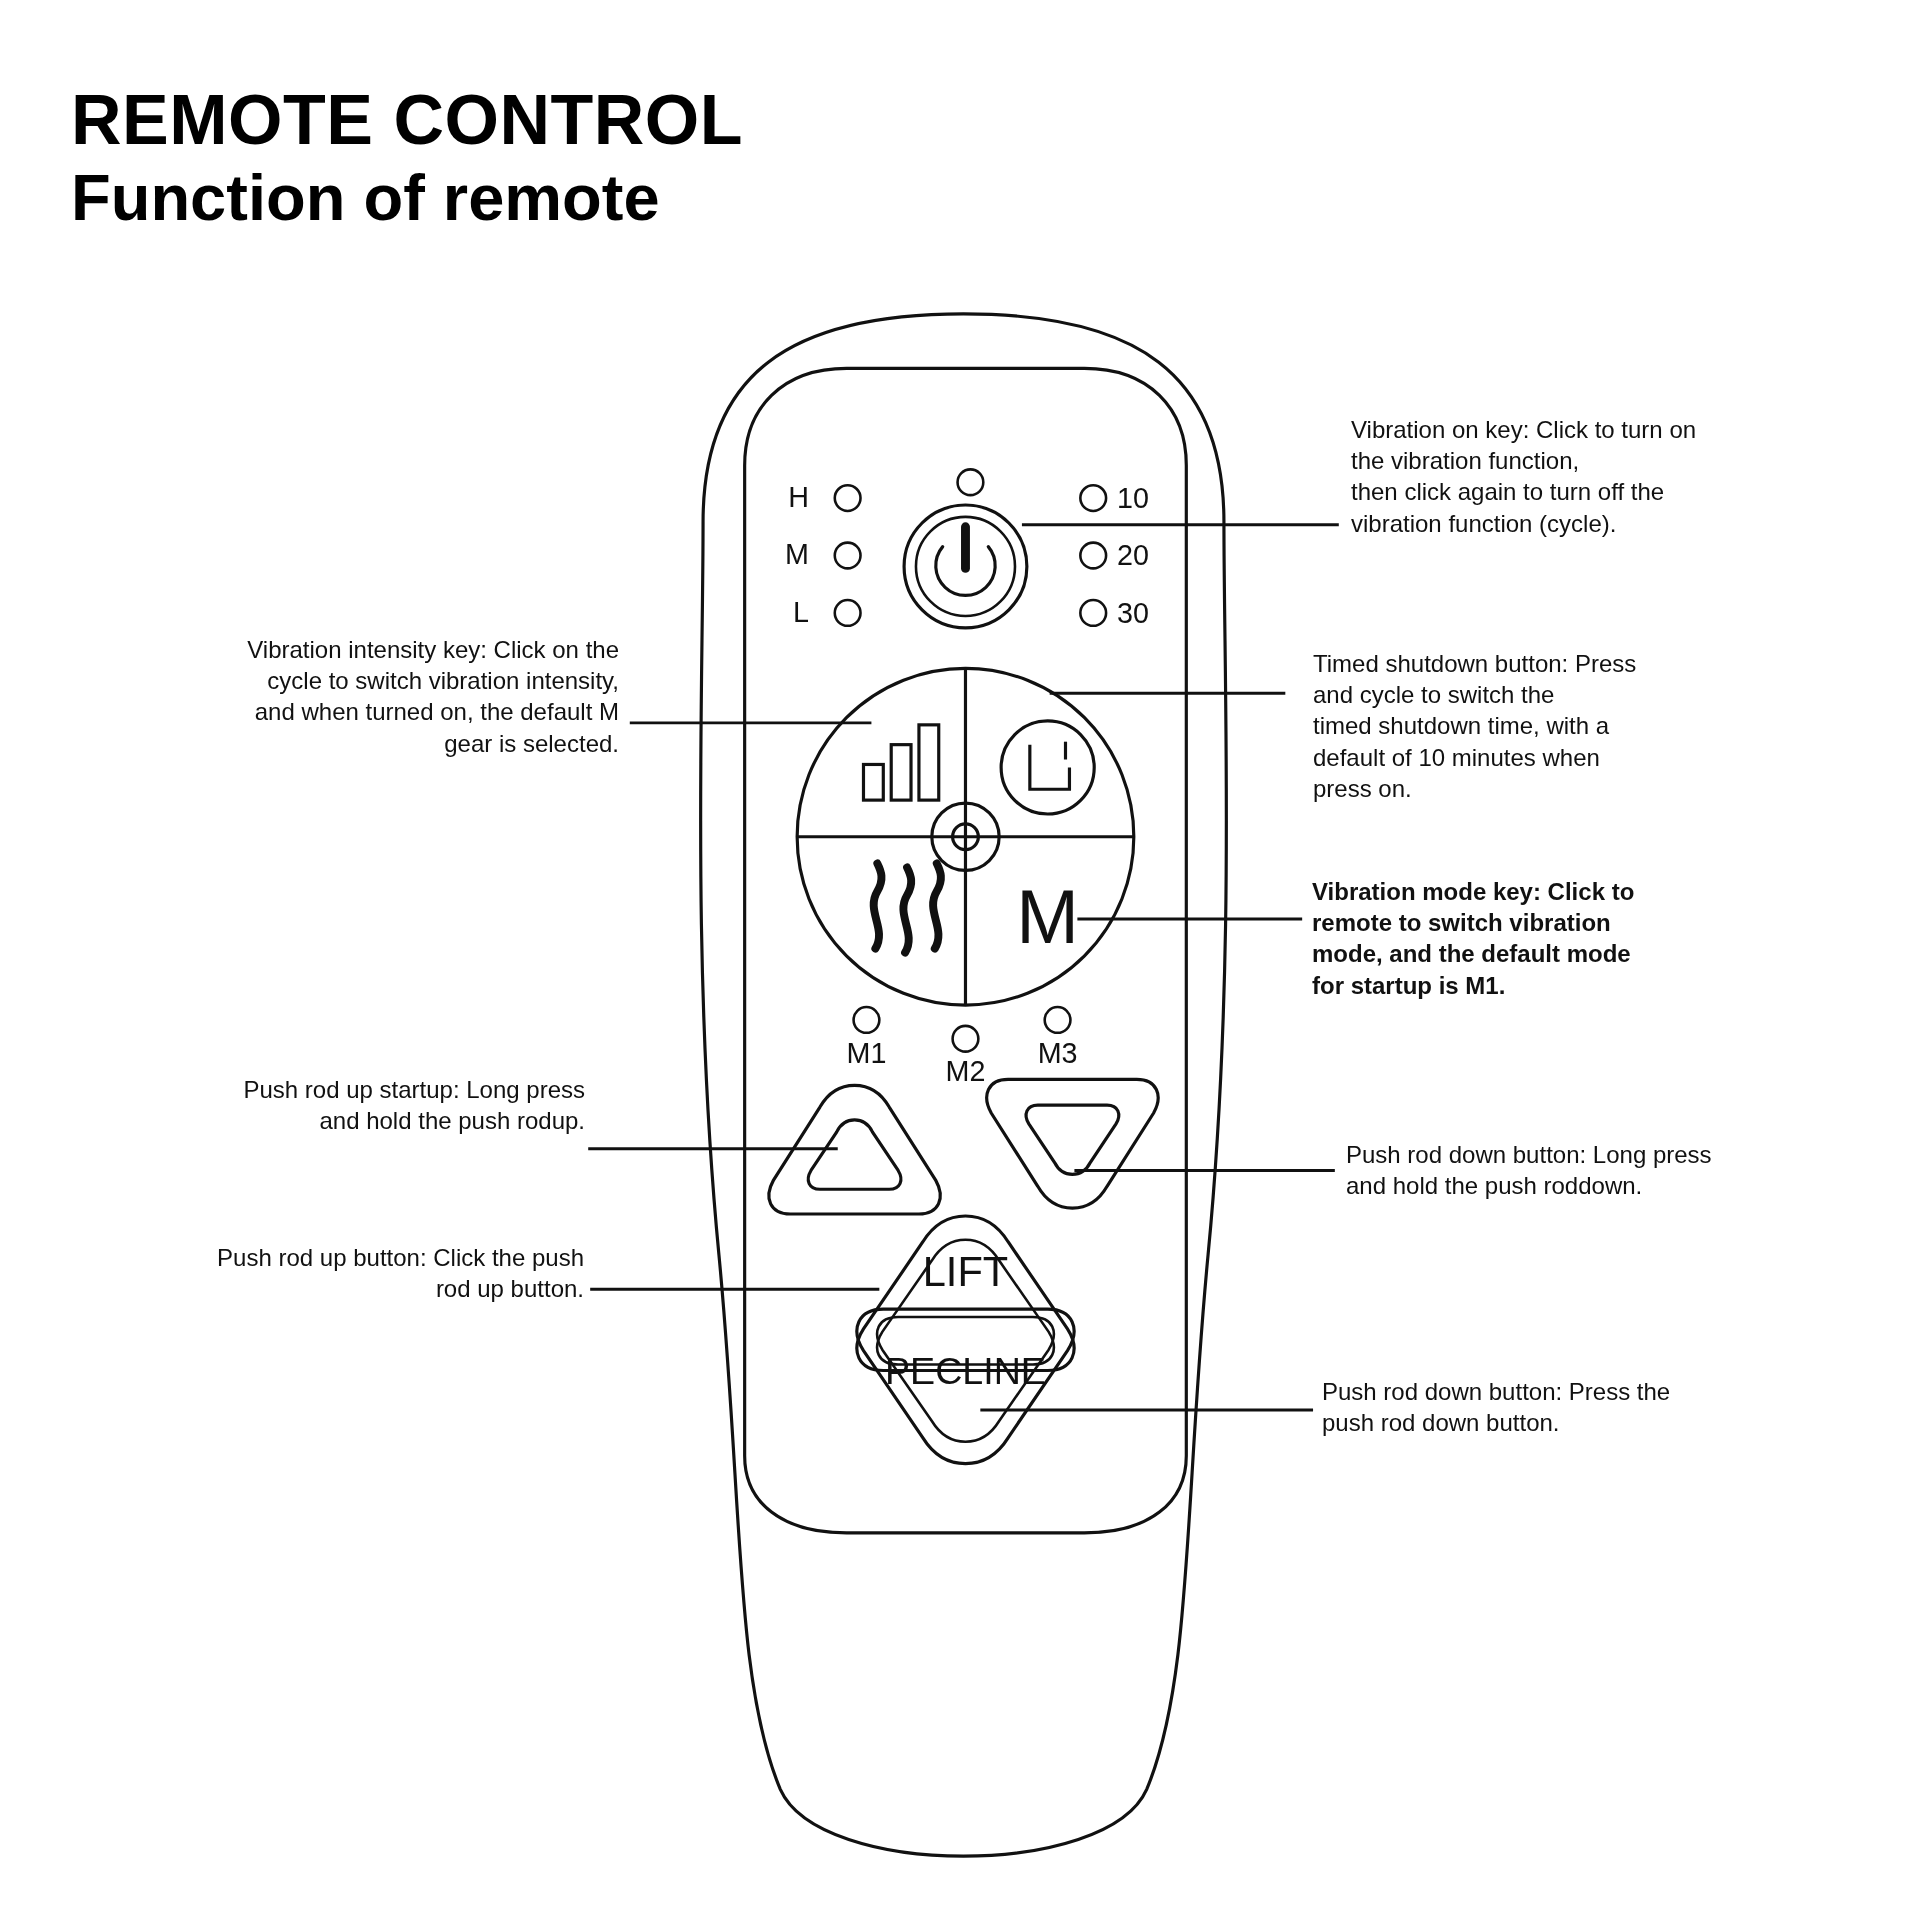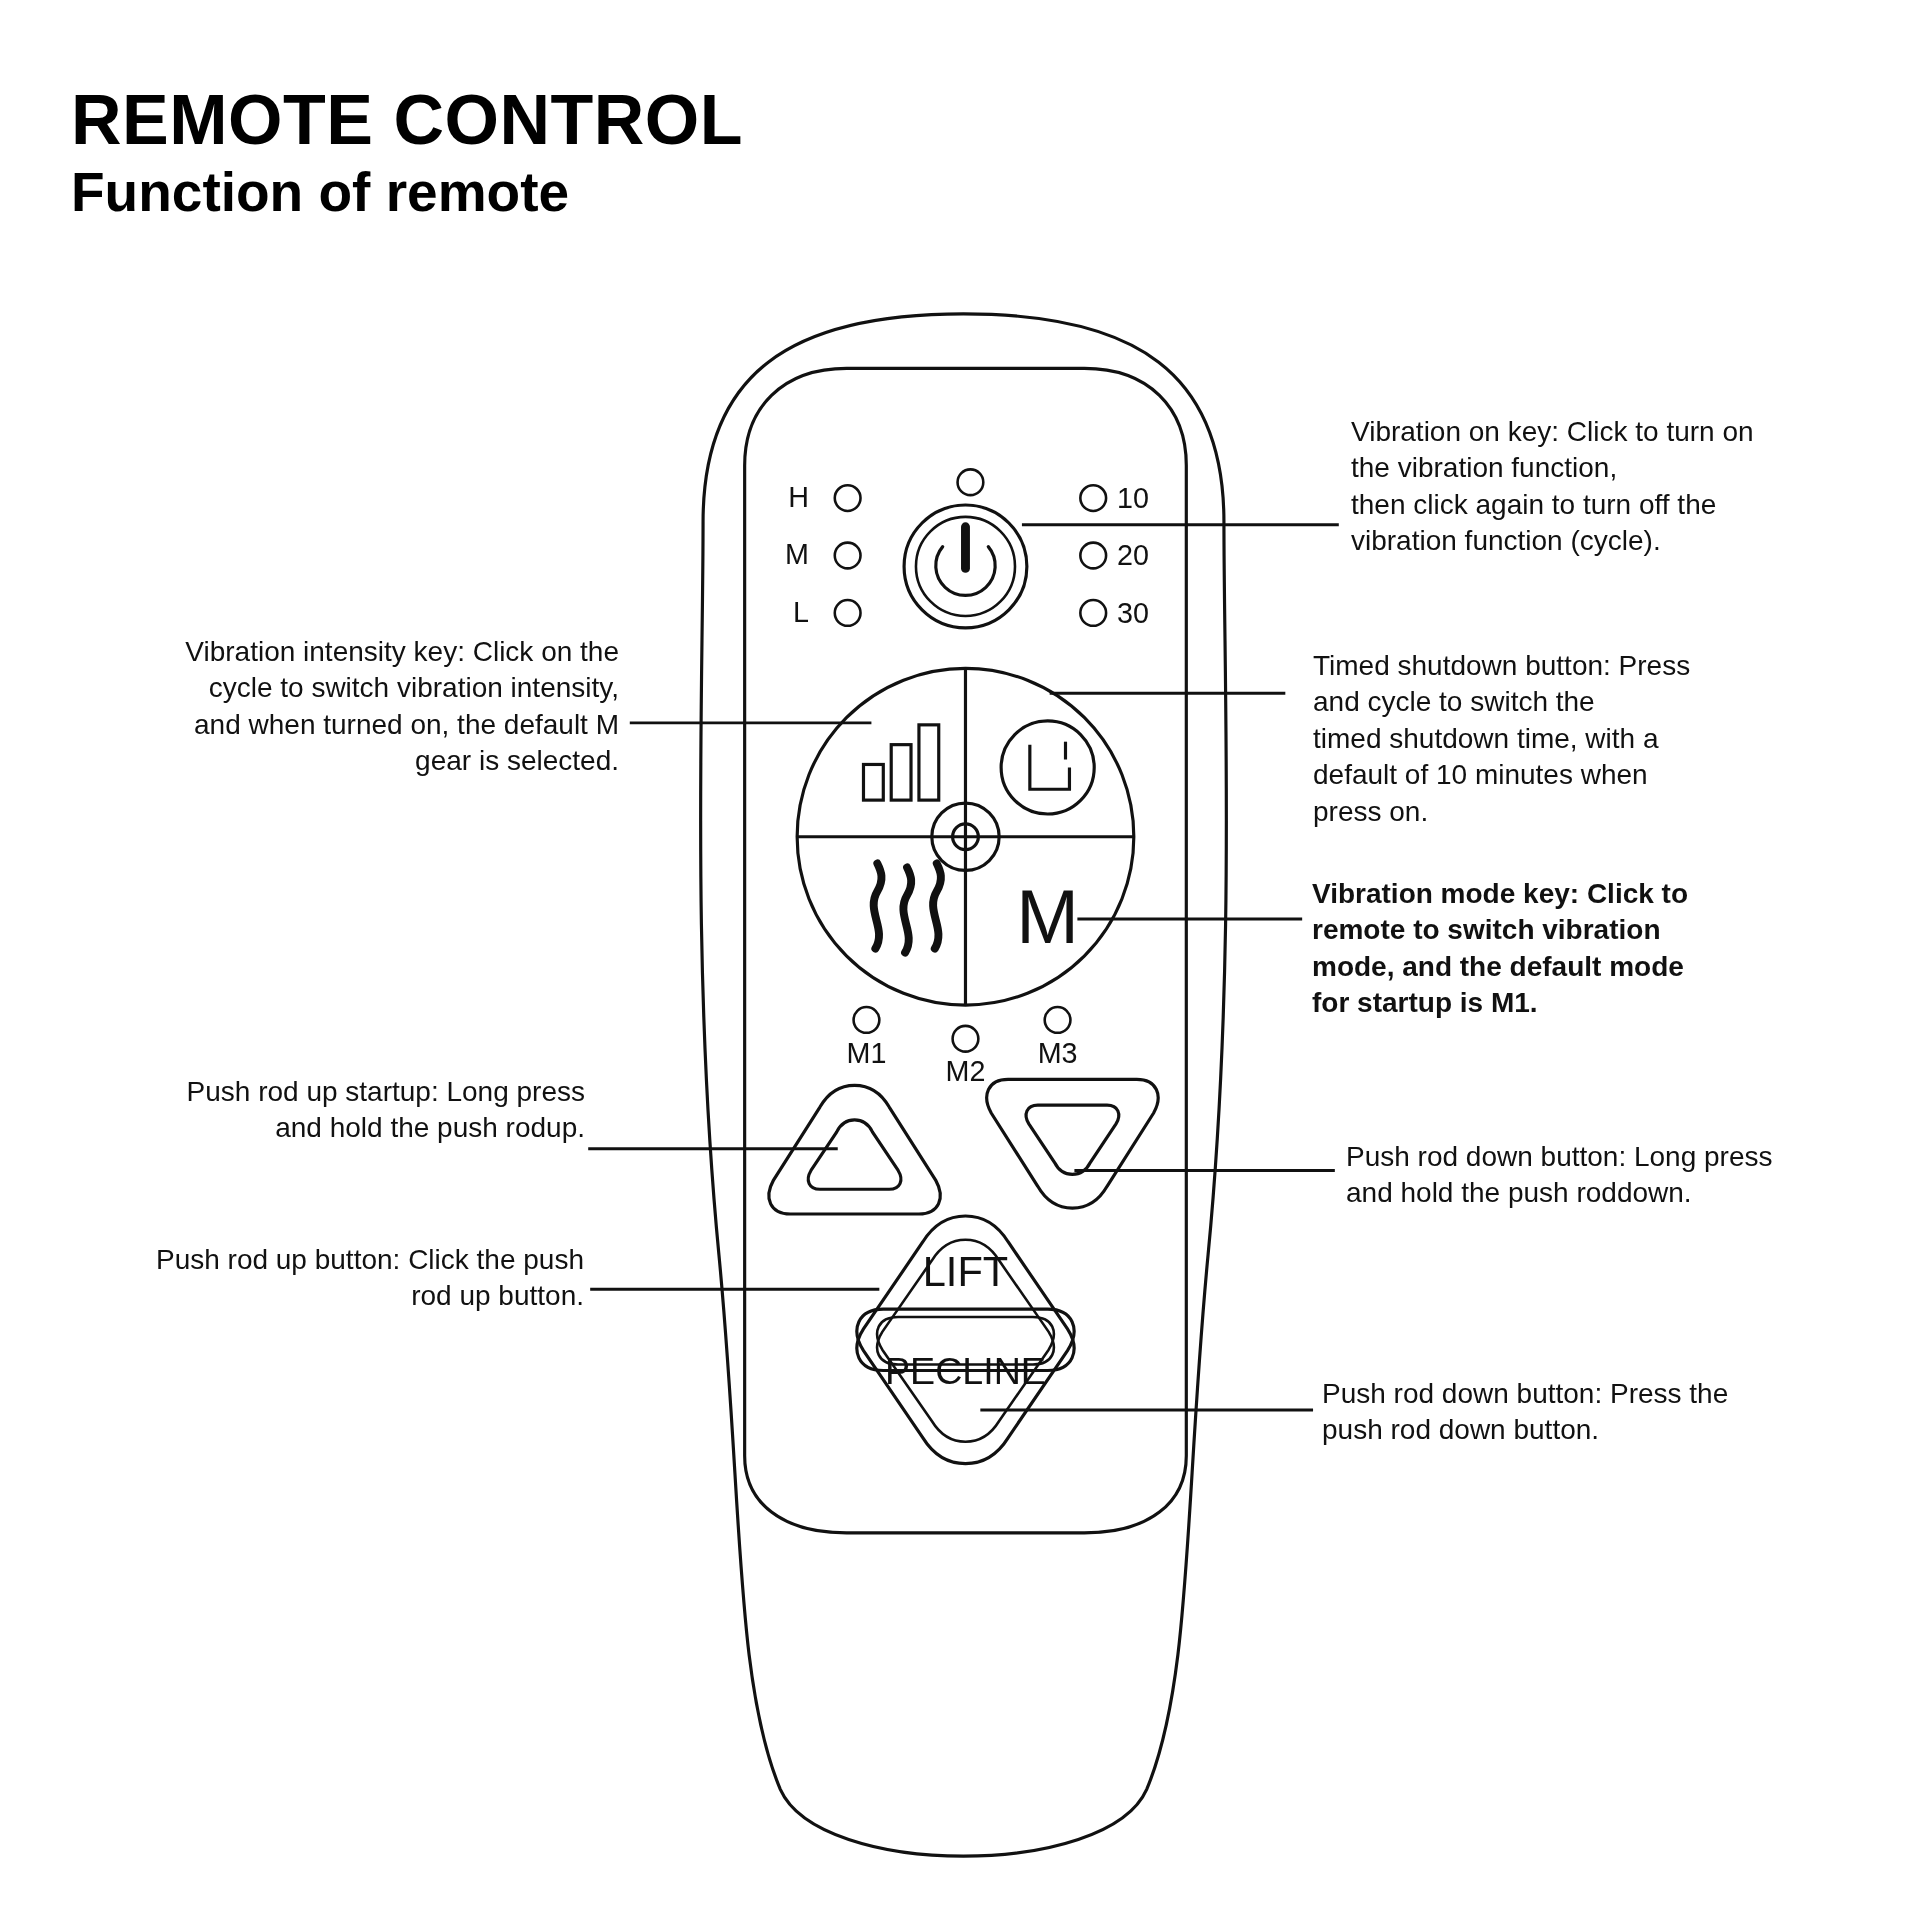--- a/index.html
+++ b/index.html
@@ -25,30 +25,30 @@
     top: 85px;
   }
   .title-main {
     font-size: 70px;
     font-weight: bold;
     letter-spacing: 0.5px;
     line-height: 1.02;
     color: #000;
   }
   .title-sub {
-    font-size: 55px;
+    font-size: 65px;
     font-weight: bold;
     line-height: 1.1;
     margin-top: 6px;
     color: #000;
   }
   
   .callout {
     position: absolute;
-    font-size: 28px;
+    font-size: 24px;
     line-height: 1.30;
     color: #111;
   }
   .callout.left {
     text-align: right;
   }
   .callout.right {
     text-align: left;
   }
   

